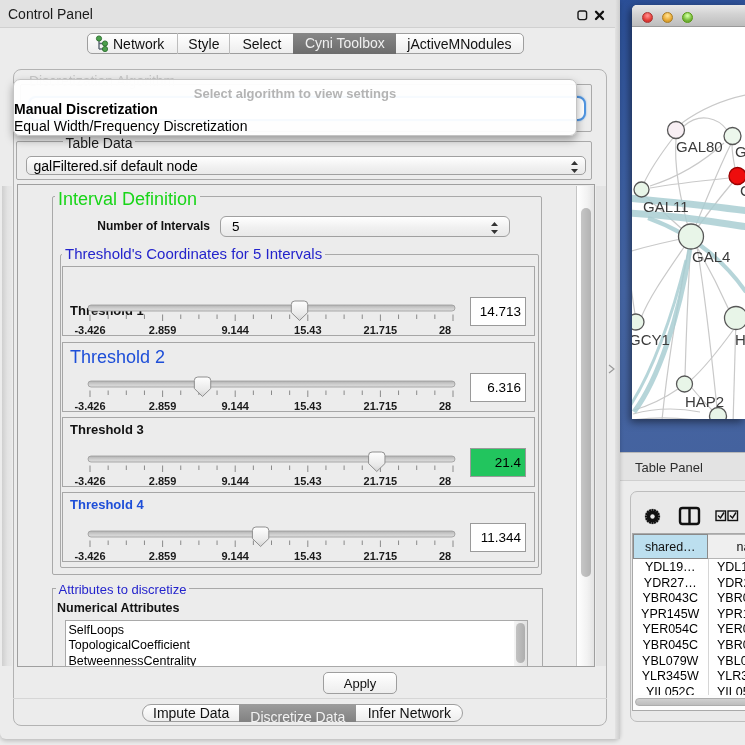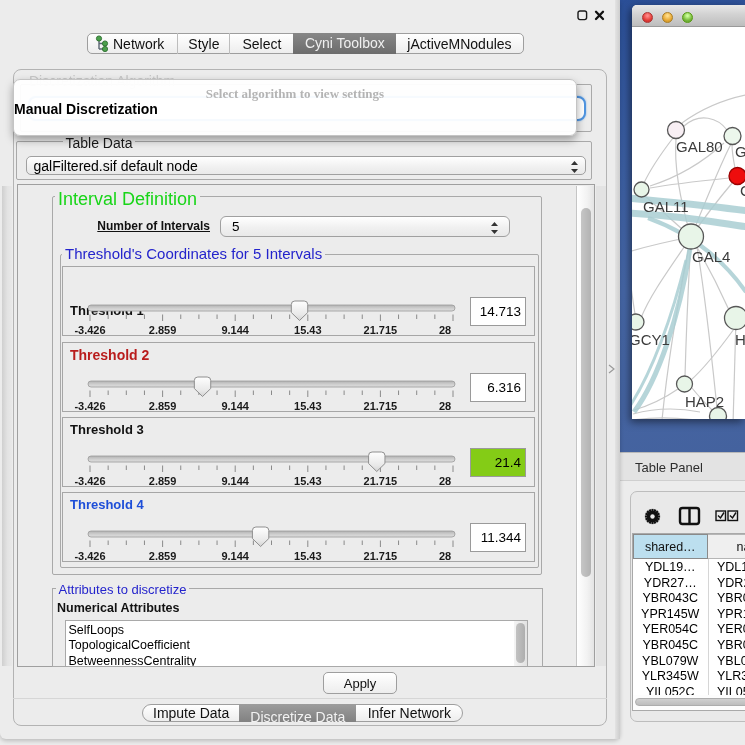--- a/index.html
+++ b/index.html
@@ -128,20 +128,24 @@
   <div id="tcol1" class="abs" style="left:0; top:26px; width:74.5px; font-size:12.5px; color:#000; text-align:center; line-height:15.6px;">YDL19…<br>YDR27…<br>YBR043C<br>YPR145W<br>YER054C<br>YBR045C<br>YBL079W<br>YLR345W<br>YIL052C</div>
   <div id="tcol2" class="abs" style="left:84px; top:26px; width:120px; font-size:12.5px; color:#000; line-height:15.6px;">YDL190W<br>YDR277C<br>YBR043C<br>YPR145W<br>YER054C<br>YBR045C<br>YBL079W<br>YLR345W<br>YIL052C</div>
 
   <div class="abs" style="left:0; top:161px; width:113px; height:17px; background:#fdfdfd;"></div>
   <div class="abs" style="left:2px; top:164px; width:130px; height:8px; background:linear-gradient(#d0d0d0,#bdbdbd); border:1px solid #adadad; border-radius:4.5px;"></div>
 </div>
 
 <div class="abs" id="cpwin" style="left:0; top:0; width:620px; height:739px; background:#ececec;
  border-radius:0 0 6px 6px; box-shadow:0 2px 4px rgba(0,0,0,0.2);">
 
+  <div class="abs" style="left:0; top:0; width:620px; height:28px; background:#e2e2e2; border-bottom:1px solid #d0d0d0;
+   font-size:14px; color:#1c1c1c; line-height:28px;">
+    <span style="margin-left:8px;">Control Panel</span>
+  </div>
   <svg class="abs" style="left:577px; top:10px;" width="28" height="11" viewBox="0 0 28 11">
     <rect x="1" y="1" width="8.6" height="8.6" rx="2" fill="none" stroke="#1a1a1a" stroke-width="1.4"></rect>
     <path d="M 19 1.8 L 26 9 M 26 1.8 L 19 9" stroke="#111" stroke-width="2.3" stroke-linecap="round"></path>
   </svg>
 
   <div class="abs" id="toptabs" style="left:87px; top:33px; height:21px; background:linear-gradient(#ffffff,#ededed);
    border:1px solid #9e9e9e; border-radius:5px; font-size:14px; color:#111; display:flex; align-items:center;">
     <span style="padding:0 13px 0 7px; display:flex; align-items:center;">
       <svg width="14" height="17" viewBox="0 0 14 17" style="margin-right:4px;">
         <path d="M 4 4 V 14 M 4 8.5 H 10 M 4 14 H 10" fill="none" stroke="#5a6672" stroke-width="1.4"></path>
@@ -181,21 +185,21 @@
   <div class="abs" style="left:2px; top:186px; width:10px; height:480px; background:linear-gradient(90deg,#cfcfcf,#e3e3e3 55%,#e8e8e8);"></div>
 
   <div class="abs" style="left:596px; top:186px; width:10px; height:480px; background:#e3e3e3;"></div>
 
   <div class="abs" style="left:576px; top:186px; width:18px; height:480px; background:linear-gradient(90deg,#ffffff,#f2f2f2 60%,#e4e4e4); border-left:1px solid #c5c5c5;"></div>
   <div class="abs" style="left:581px; top:208px; width:10px; height:369px; background:linear-gradient(90deg,#c6c6c6,#b2b2b2); border-radius:5px;"></div>
 
   <div class="abs" style="left:52px; top:196px; width:490px; height:379px; border:1px solid #a9a9a9; border-radius:2px;"></div>
   <div class="fs-legend" style="left:55px; top:188.5px; font-size:18px; color:#18d518;">Interval Definition</div>
 
-  <div class="abs" style="left:90px; top:219px; width:120px; text-align:right; white-space:nowrap; font-size:12px; line-height:14px; font-weight:bold; color:#111;text-decoration:underline;">Number of Intervals</div>
+  <div class="abs" style="left:90px; top:219px; width:120px; text-align:right; white-space:nowrap; font-size:12px; line-height:14px; font-weight:bold; color:#111;">Number of Intervals</div>
   <div class="abs combo" style="left:220px; top:216px; width:290px; height:21px; background:linear-gradient(#ffffff,#f0f0f0 55%,#e9e9e9);
    border:1px solid #a0a0a0; border-radius:6px; font-size:13.5px; color:#000; line-height:20px;">
     <span style="margin-left:11px;">5</span>
     <svg class="abs" style="right:10px; top:3.5px;" width="9" height="14" viewBox="0 0 9 14">
       <path d="M 1 5 L 4.5 1 L 8 5 Z" fill="#333"></path>
       <path d="M 1 9 L 4.5 13 L 8 9 Z" fill="#333"></path>
     </svg>
   </div>
 
   <div class="abs" style="left:59.5px; top:253.5px; width:479px; height:314px; border:1px solid #a9a9a9; border-radius:2px;"></div>
@@ -244,21 +248,21 @@
           <text x="172.2" y="67" text-anchor="middle" font-size="11px" font-weight="bold" fill="#1a1a1a">9.144</text>
           <text x="244.8" y="67" text-anchor="middle" font-size="11px" font-weight="bold" fill="#1a1a1a">15.43</text>
           <text x="317.4" y="67" text-anchor="middle" font-size="11px" font-weight="bold" fill="#1a1a1a">21.715</text>
           <text x="382" y="67" text-anchor="middle" font-size="11px" font-weight="bold" fill="#1a1a1a">28</text>
       <path d="M 228.32259275758923 37.5 Q 228.32259275758923 34 231.82259275758923 34 L 241.2225927575892 34 Q 244.7225927575892 34 244.7225927575892 37.5 L 244.7225927575892 45.5 L 236.52259275758922 53.5 L 228.32259275758923 45.5 Z" fill="url(#thm1)" stroke="#8f8f8f" stroke-width="1"></path>
     </svg>
   </div>
   <div class="abs" style="left:470px; top:297px; width:56px; height:29px; background:#fff; border:1px solid #9a9a9a;
    font-size:13.5px; color:#000; text-align:right; line-height:27px;"><span style="margin-right:4px;">14.713</span></div>
   <div class="abs" style="left:62px; top:341.5px; width:473px; height:70px; border:1px solid #a6a6a6;">
-    <div style="position:absolute; left:7px; top:4px; font-size:14px; font-weight:bold; color:#b91c1c;">Threshold 2</div>
+    <div style="position:absolute; left:7px; top:4px; font-size:18px; font-weight:normal; color:#1d4ed8;">Threshold 2</div>
     <svg style="position:absolute; left:0; top:0;" width="473" height="70" viewBox="0 0 473 70">
       <rect x="25" y="38" width="367" height="6" rx="3" fill="url(#trk2)" stroke="#9a9a9a" stroke-width="0.8"></rect>
       <defs>
         <linearGradient id="trk2" x1="0" y1="0" x2="0" y2="1">
           <stop offset="0" stop-color="#b2b2b2"></stop>
               <stop offset="0.55" stop-color="#cfcfcf"></stop>
               <stop offset="1" stop-color="#dedede"></stop>
         </linearGradient>
         <linearGradient id="thm2" x1="0" y1="0" x2="0" y2="1">
           <stop offset="0" stop-color="#fefefe"></stop>
@@ -337,21 +341,21 @@
           <line x1="390" y1="47.5" x2="390" y2="54" stroke="#8a8a8a" stroke-width="1"></line>
           <text x="27" y="67" text-anchor="middle" font-size="11px" font-weight="bold" fill="#1a1a1a">-3.426</text>
           <text x="99.6" y="67" text-anchor="middle" font-size="11px" font-weight="bold" fill="#1a1a1a">2.859</text>
           <text x="172.2" y="67" text-anchor="middle" font-size="11px" font-weight="bold" fill="#1a1a1a">9.144</text>
           <text x="244.8" y="67" text-anchor="middle" font-size="11px" font-weight="bold" fill="#1a1a1a">15.43</text>
           <text x="317.4" y="67" text-anchor="middle" font-size="11px" font-weight="bold" fill="#1a1a1a">21.715</text>
           <text x="382" y="67" text-anchor="middle" font-size="11px" font-weight="bold" fill="#1a1a1a">28</text>
       <path d="M 305.5637624896583 37.5 Q 305.5637624896583 34 309.0637624896583 34 L 318.4637624896583 34 Q 321.9637624896583 34 321.9637624896583 37.5 L 321.9637624896583 45.5 L 313.7637624896583 53.5 L 305.5637624896583 45.5 Z" fill="url(#thm3)" stroke="#8f8f8f" stroke-width="1"></path>
     </svg>
   </div>
-  <div class="abs" style="left:470px; top:447.5px; width:56px; height:29px; background:#84cc16; border:1px solid #9a9a9a;
+  <div class="abs" style="left:470px; top:447.5px; width:56px; height:29px; background:#22c55e; border:1px solid #9a9a9a;
    font-size:13.5px; color:#000; text-align:right; line-height:27px;"><span style="margin-right:4px;">21.4</span></div>
   <div class="abs" style="left:62px; top:492px; width:473px; height:70px; border:1px solid #a6a6a6;">
     <div style="position:absolute; left:7px; top:4px; font-size:13px; font-weight:bold; color:#1d4ed8;">Threshold 4</div>
     <svg style="position:absolute; left:0; top:0;" width="473" height="70" viewBox="0 0 473 70">
       <rect x="25" y="38" width="367" height="6" rx="3" fill="url(#trk4)" stroke="#9a9a9a" stroke-width="0.8"></rect>
       <defs>
         <linearGradient id="trk4" x1="0" y1="0" x2="0" y2="1">
           <stop offset="0" stop-color="#b2b2b2"></stop>
               <stop offset="0.55" stop-color="#cfcfcf"></stop>
               <stop offset="1" stop-color="#dedede"></stop>
@@ -416,16 +420,17 @@
     <span style="padding:0 11.5px;">Infer Network</span>
   </div>
 
   <div class="abs" style="left:615px; top:0; width:5px; height:739px; background:linear-gradient(90deg,#e3e3e3,#cdcdcd);"></div>
   <svg class="abs" style="left:608px; top:364px;" width="8" height="10" viewBox="0 0 8 10">
     <path d="M 1 1 L 6 5 L 1 9" fill="none" stroke="#9a9a9a" stroke-width="1.2"></path>
   </svg>
 
   <div class="abs" id="popup" style="left:13px; top:79px; width:564px; height:57px; background:rgba(255,255,255,0.95);
    border:1px solid #c4c4c4; border-radius:7px; box-shadow:0 4px 9px rgba(0,0,0,0.35);">
-    <div style="position:absolute; left:0; top:6px; width:100%; text-align:center; font-size:13px; font-weight:bold; color:#b4b4b4;font-family:Liberation Serif, serif;">Select algorithm to view settings</div>
+    <div style="position:absolute; left:0; top:6px; width:100%; text-align:center; font-size:13px; font-weight:bold; color:#b4b4b4;">Select algorithm to view settings</div>
     <div style="position:absolute; left:0px; top:21px; font-size:14px; font-weight:bold; color:#000;">Manual Discretization</div>
+    <div style="position:absolute; left:0px; top:38px; font-size:14px; color:#000;">Equal Width/Frequency Discretization</div>
   </div>
 </div>
 
 </body></html>

